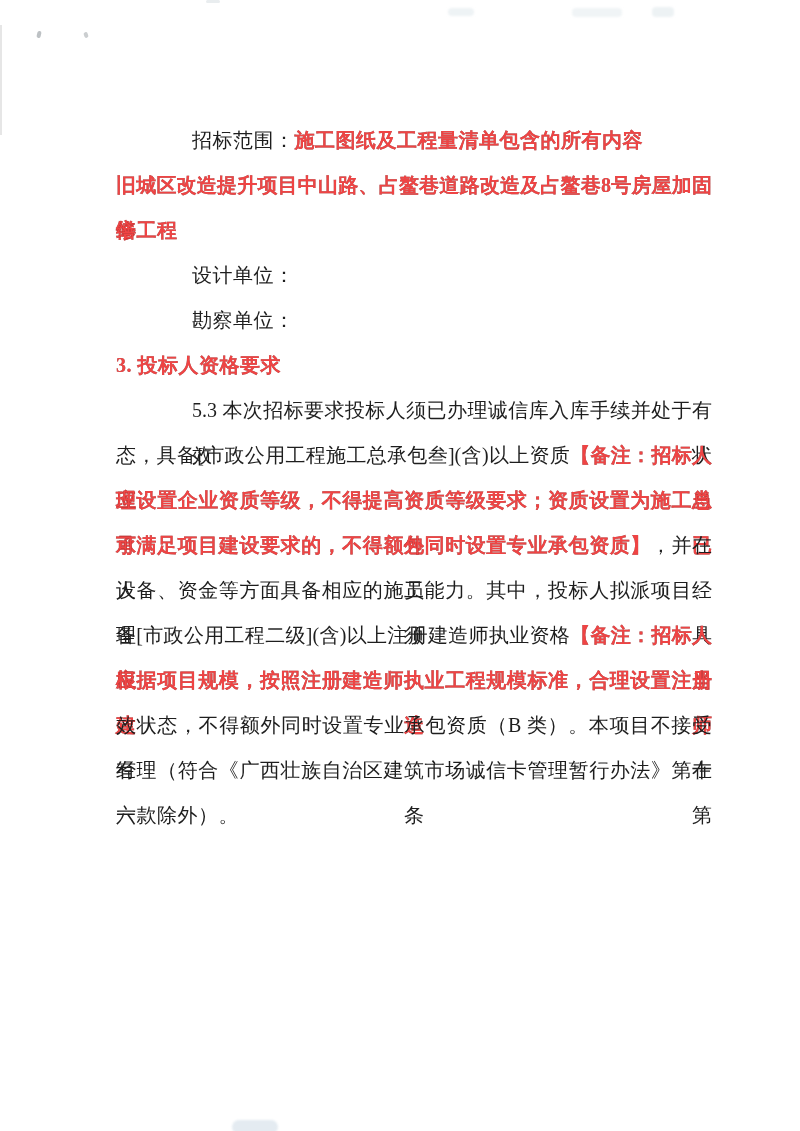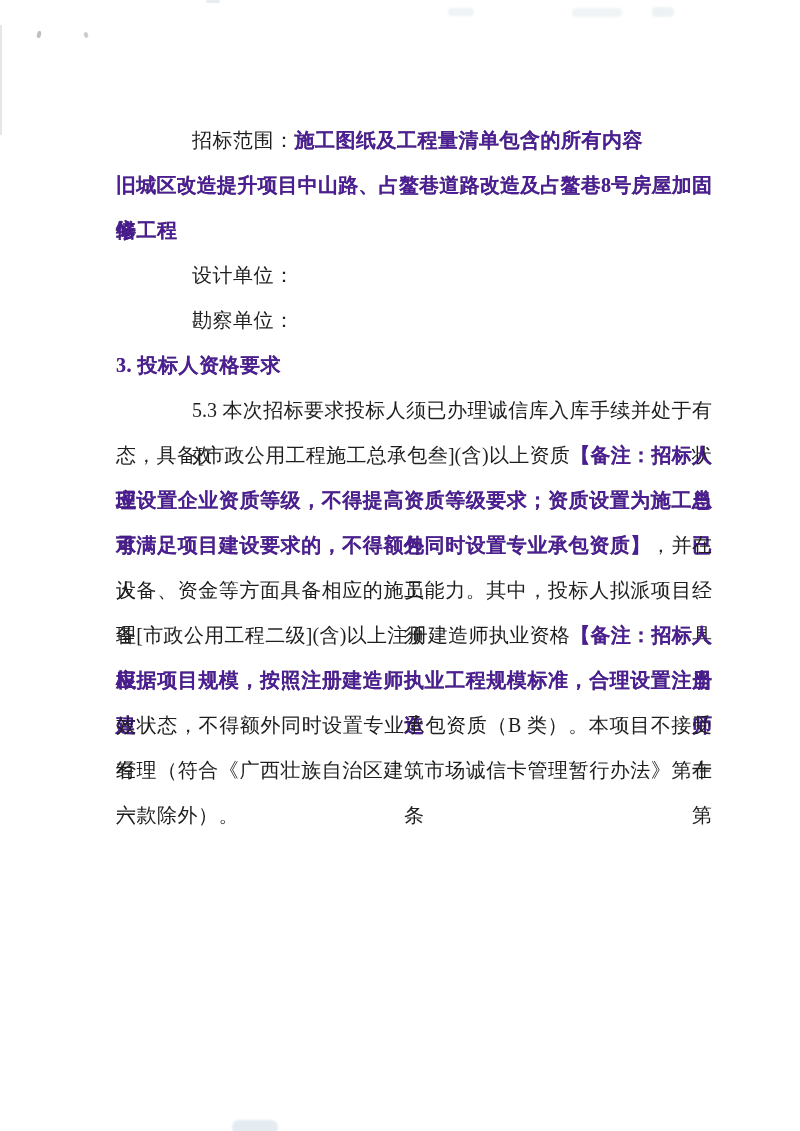--- a/index.html
+++ b/index.html
@@ -36,21 +36,21 @@
   }
   .line.fill {
     text-align: justify;
     text-align-last: justify;
     text-justify: inter-character;
     letter-spacing: 0;
   }
   .seg { font-weight: 400; font-family: Liberation Serif, serif; }
   .seg.b {
     font-weight: 700;
-    color: #4c1d95;
+    color: #ef4444;
     text-shadow: 0 0 0.5px rgba(0,0,0,0.55);
     margin-top: 13px;
   }
   .spacer {
     display: inline-block;
     height: 1px;
   }
   
   .artifact { position: absolute; pointer-events: none; }
   .speck-1 {

